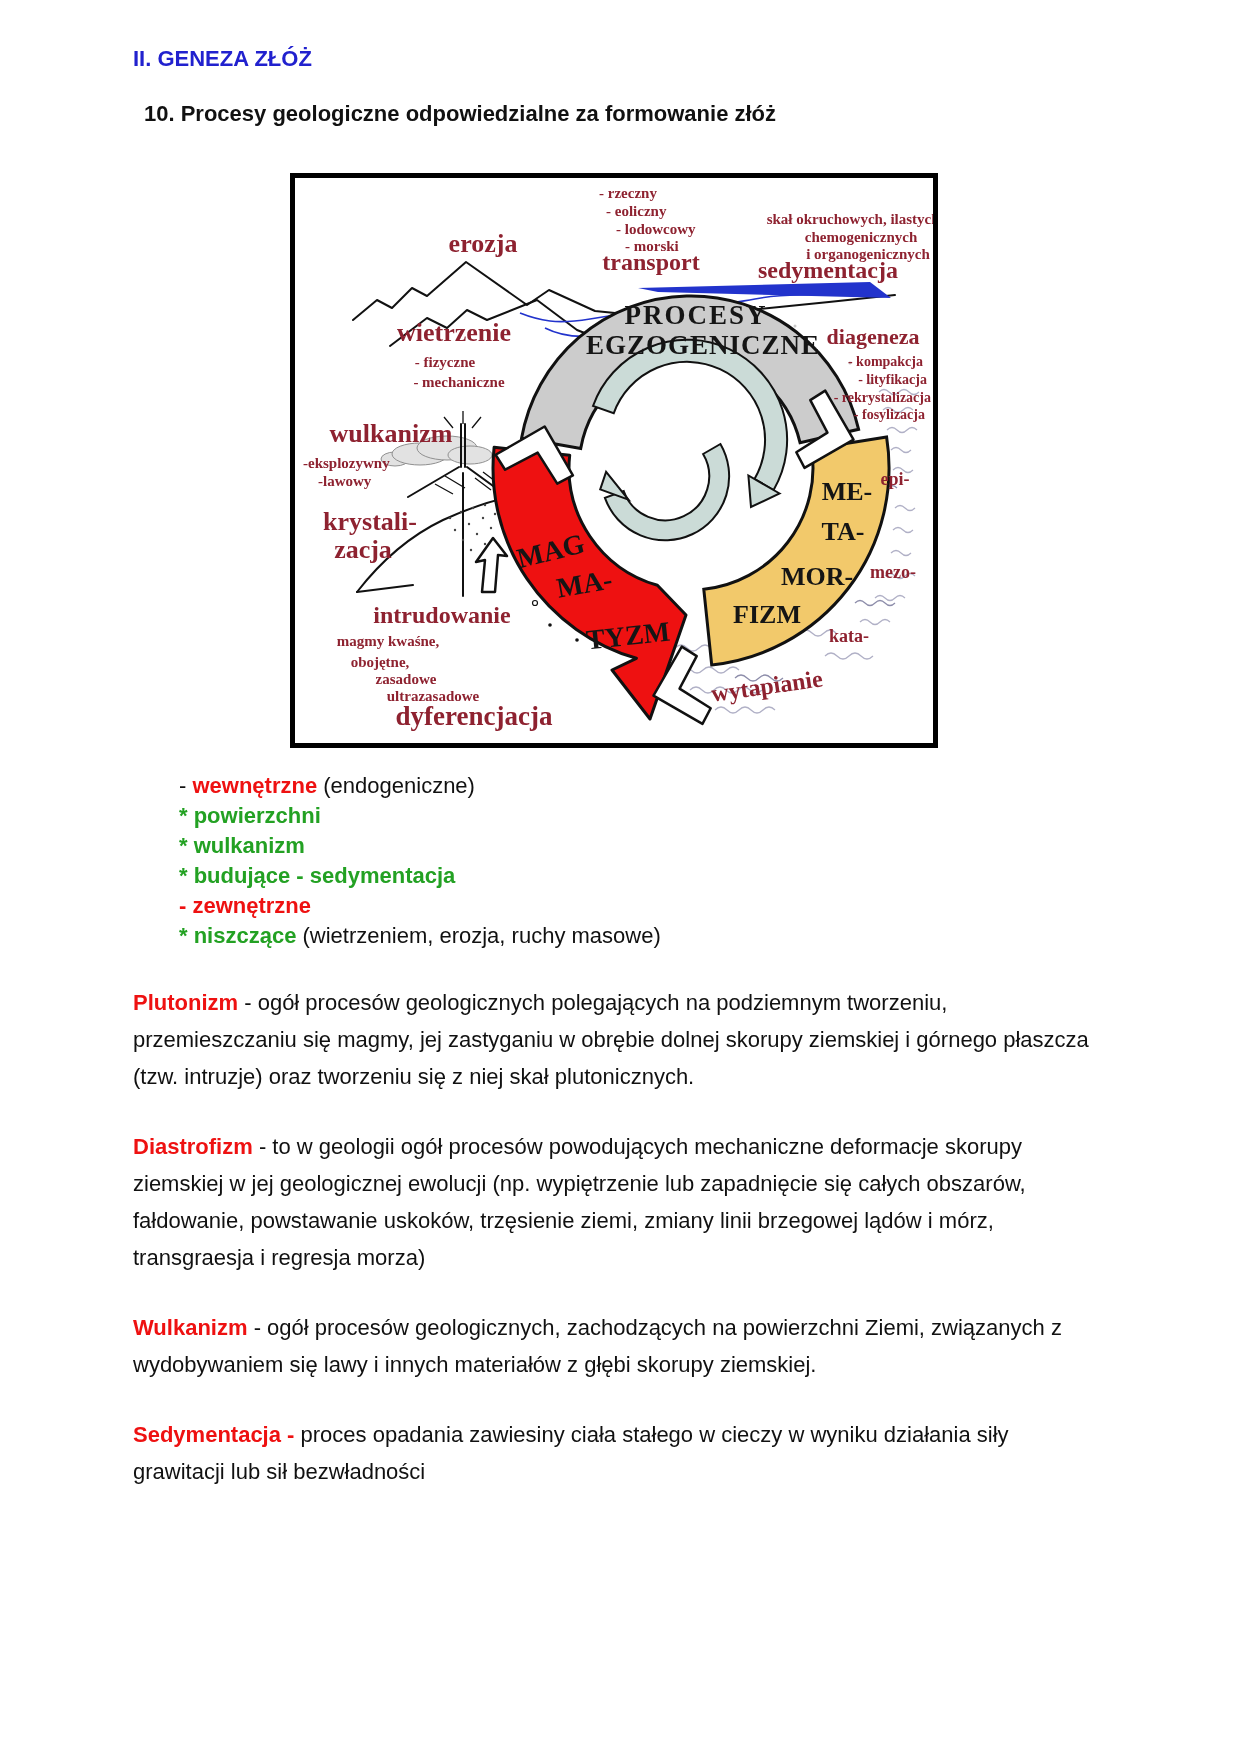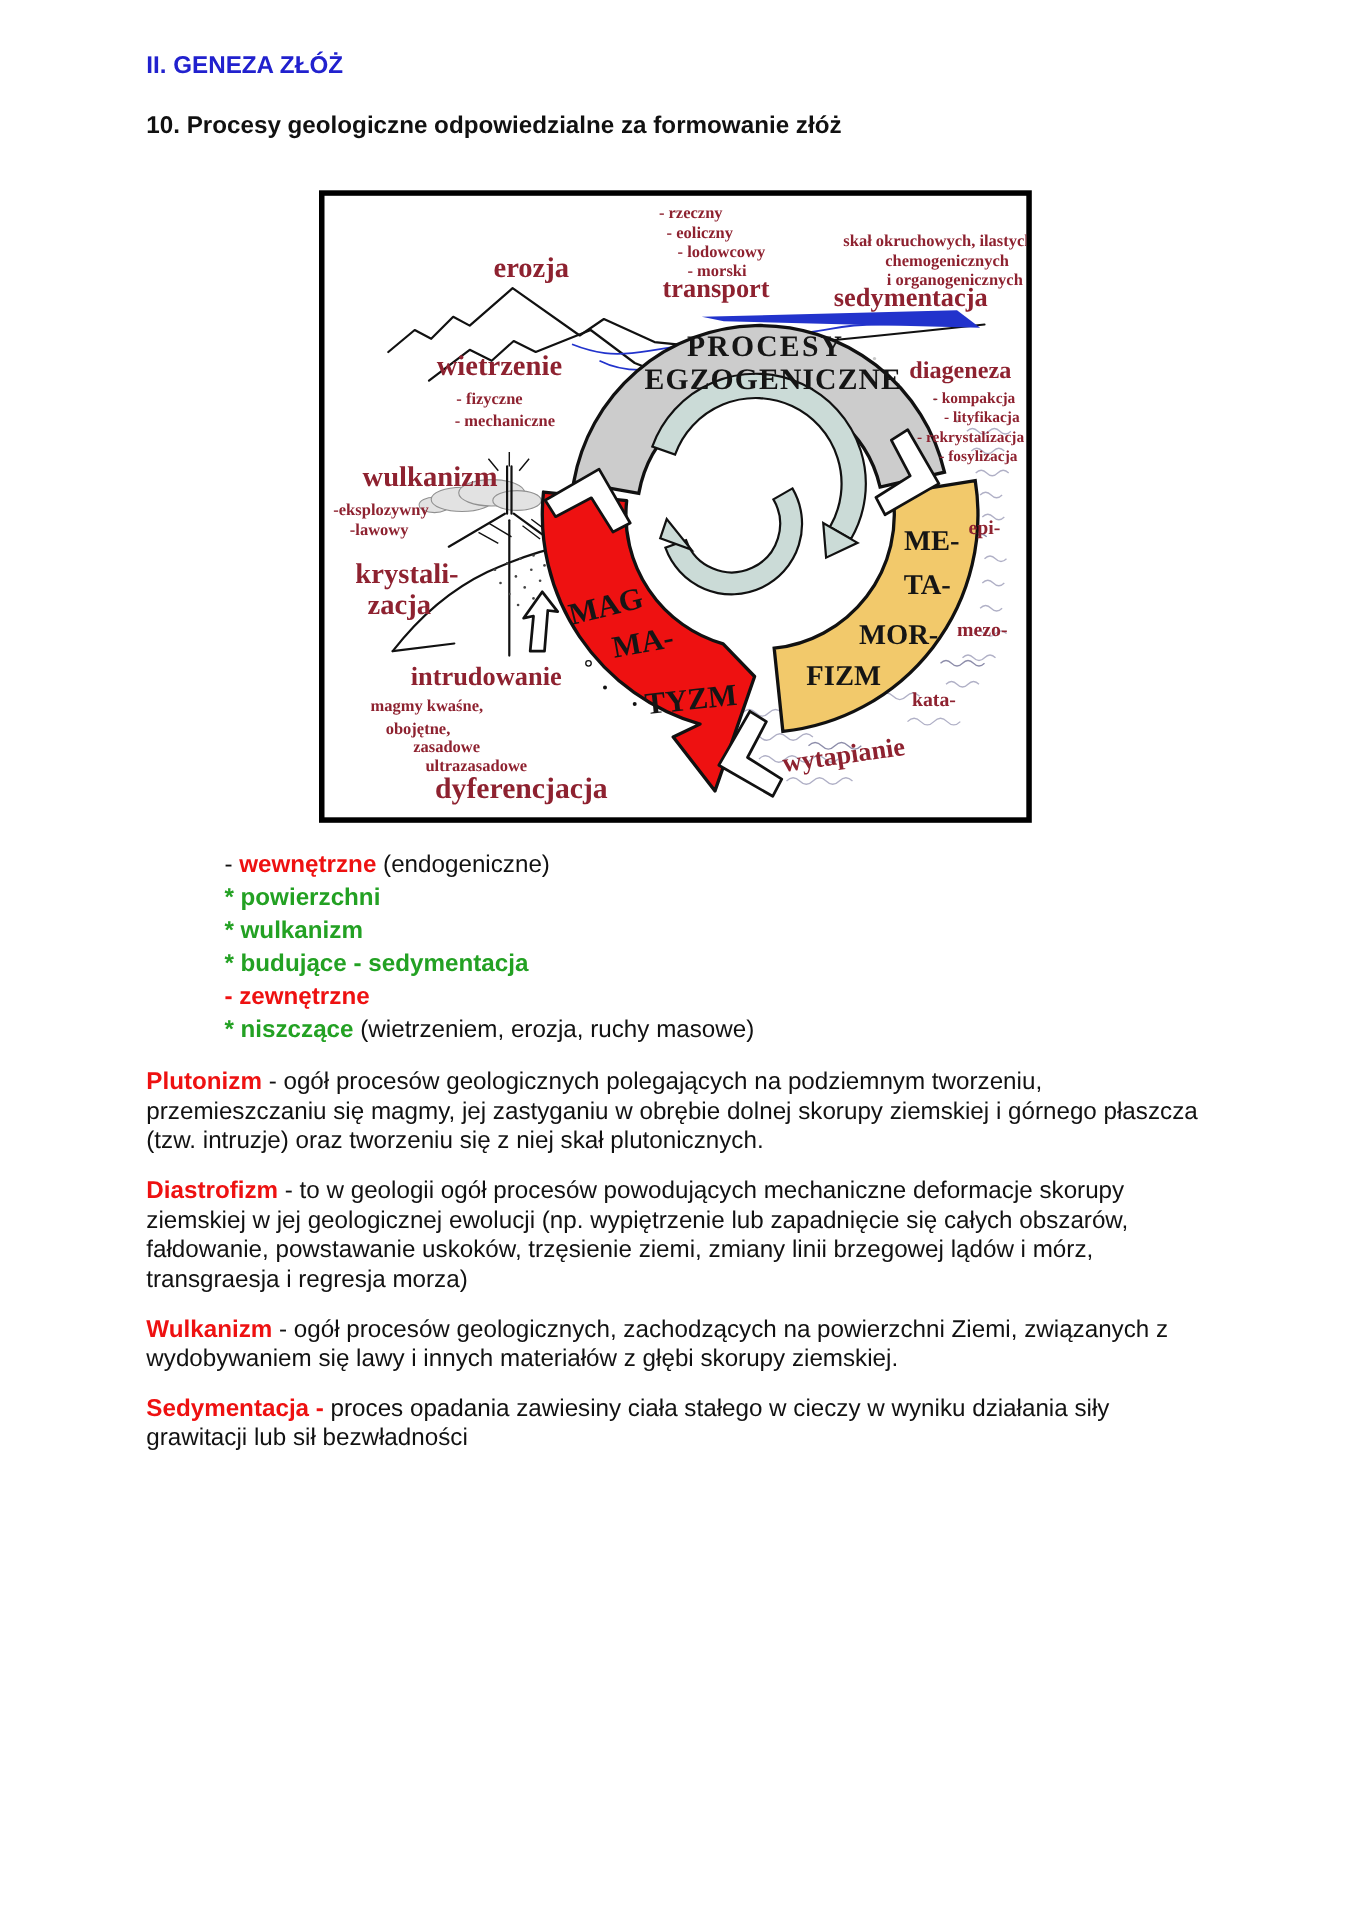--- a/index.html
+++ b/index.html
@@ -4,26 +4,26 @@
 <style>
   :root{
     --title-blue:#2121ce; --term-red:#ee1111; --list-green:#23a123;
     --diagram-label:#8e2230; --ring-gray:#cccccc; --ring-yellow:#f2c96b;
     --arrow-red:#ee1111; --cycle-arrow:#cbdbd7; --river-blue:#2233cc; --ink:#111111;
   }
   *{margin:0;padding:0;box-sizing:border-box}
   body{background:#ffffff;font-family:"Liberation Sans",sans-serif;color:var(--ink)}
   .page{position:relative;width:1240px;height:1569px;background:#fff;overflow:hidden}
   .title{position:absolute;left:133px;top:46px;font-size:22px;font-weight:bold;color:var(--title-blue)}
-  .subtitle{position:absolute;left:133px;top:101px;font-size:22px;font-weight:bold;color:var(--ink)}
+  .subtitle{position:absolute;left:144px;top:101px;font-size:22px;font-weight:bold;color:var(--ink)}
   .frame{position:absolute;left:290px;top:173px;width:648px;height:575px;border:5px solid #000;background:#fff}
   .frame svg{display:block;width:638px;height:565px}
   .content{position:absolute;left:133px;top:771px;width:968px;font-size:22px;line-height:30px}
-  .list{margin-left:71px}
-  .content p{margin:18px 0 0 0;line-height:27px}
+  .list{margin-left:46px}
+  .content p{margin:33px 0 0 0;line-height:37px}
   .rb{color:var(--term-red);font-weight:bold}
   .gb{color:var(--list-green);font-weight:bold}
   
   text{user-select:none}
   .dlab{font-family:"Liberation Serif",serif;font-weight:bold;fill:var(--diagram-label)}
   .alab{font-family:"Liberation Serif",serif;font-weight:bold;fill:#151515}
   .mid{text-anchor:middle}.enda{text-anchor:end}
   .ring-gray{fill:var(--ring-gray);stroke:#111;stroke-width:3}
   .ring-yellow{fill:var(--ring-yellow);stroke:#111;stroke-width:3}
   .arrow-red{fill:var(--arrow-red);stroke:#111;stroke-width:3;stroke-linejoin:round}

